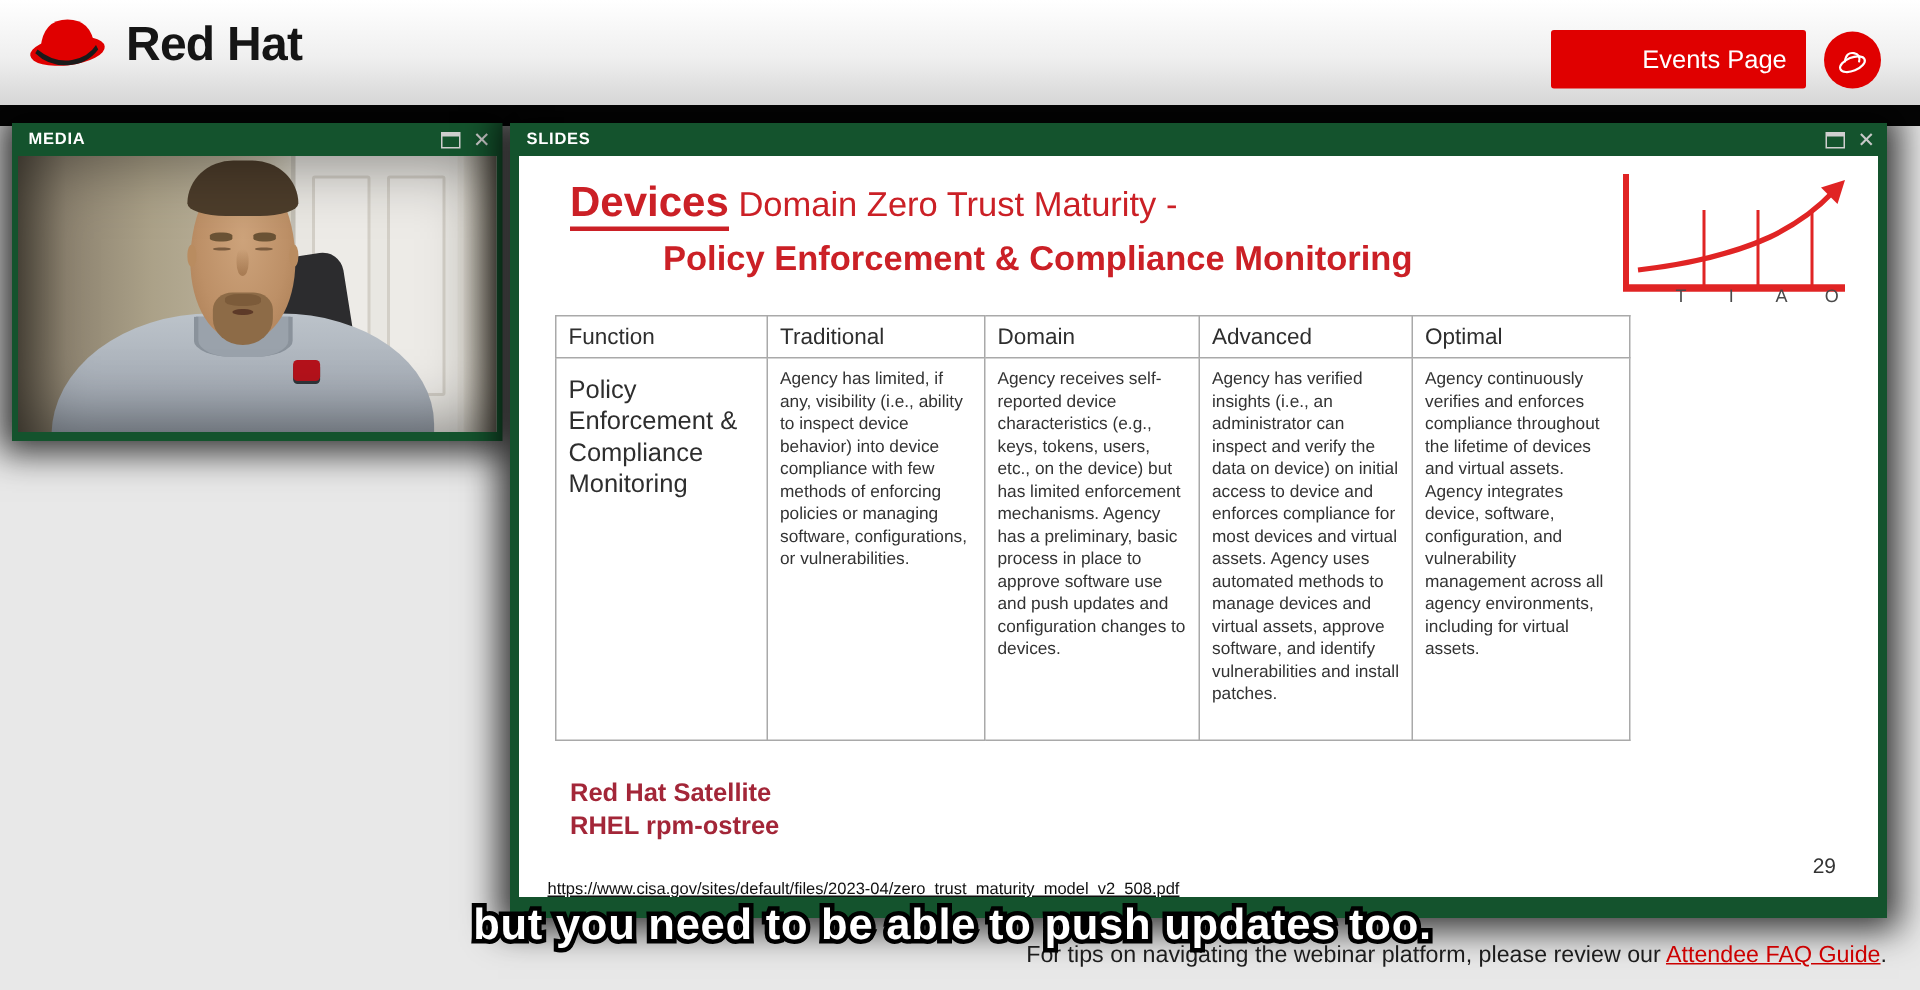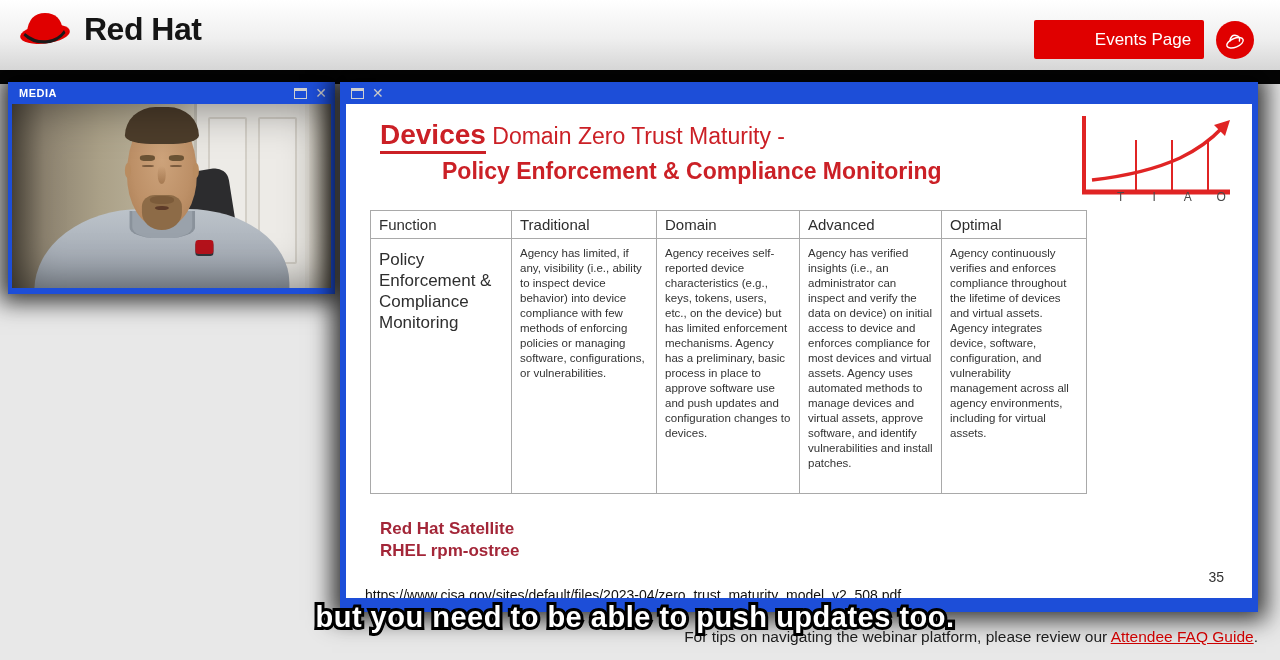--- a/index.html
+++ b/index.html
@@ -26,21 +26,21 @@
   .bubble-icon {
     position:absolute; right:26px; top:21px; width:38px; height:38px;
     background:#e00000; border-radius:50%; display:flex; align-items:center; justify-content:center;
     cursor:pointer;
   }
 
   
   .top-band { position:absolute; left:0; top:70px; width:1280px; height:14px; background:#050505; z-index:1; }
 
   
-  .window { position:absolute; background:#1d4ed8; box-shadow:0 0 22px 8px rgba(0,0,0,0.78); z-index:2; }
+  .window { position:absolute; background:#14532d; box-shadow:0 0 22px 8px rgba(0,0,0,0.78); z-index:2; }
   .titlebar { height:22px; display:flex; align-items:center; padding:0 8px 0 11px; }
   .titlebar-label { color:#fff; font-size:11px; font-weight:bold; letter-spacing:0.5px; flex:1; }
   .win-icons { display:flex; align-items:center; gap:8px; }
   .max-icon { width:13px; height:11px; border:1px solid #cfcfcf; border-top:3px solid #cfcfcf; }
   .close-icon { color:#c9c9c9; font-size:14px; line-height:14px; }
 
   
   .media-window { left:8px; top:82px; width:327px; height:212px; }
   .video {
     position:relative; margin:0 4px 6px 4px; height:184px; overflow:hidden;
@@ -103,21 +103,21 @@
   .maturity-labels span:first-child { margin-left:34px; }
 
   table.zt { position:absolute; left:24px; top:106px; border-collapse:collapse; table-layout:fixed; }
   table.zt th, table.zt td { border:1px solid #a9a9a9; text-align:left; vertical-align:top; }
   table.zt th { height:28px; font-size:15px; font-weight:normal; color:#2e2e2e; padding:4px 8px; vertical-align:middle; }
   table.zt td { height:255px; padding:7px 8px; font-size:11.5px; line-height:15px; color:#333; }
   td.fn-cell { font-size:17px !important; line-height:21px !important; color:#2e2e2e !important; padding-top:10px !important; }
   .c0{width:141px;} .c1{width:145px;} .c2{width:143px;} .c3{width:142px;} .c4{width:145px;}
 
   .products { position:absolute; left:34px; top:414px; color:#a32638; font-size:17px; font-weight:bold; line-height:22px; }
-  .src-url { position:absolute; left:19px; top:483px; font-size:14px; color:#101010; text-decoration:underline;text-align:right; }
+  .src-url { position:absolute; left:19px; top:483px; font-size:11px; color:#101010; text-decoration:underline;text-align:right; }
   .page-num { position:absolute; right:28px; top:465px; font-size:14px; color:#333; }
 
   
   .caption {
     position:absolute; left:0; top:601px; width:1270px; text-align:center; z-index:10;
     font-size:29px; font-weight:bold; color:#fff; letter-spacing:0.5px;
     -webkit-text-stroke:6px #000; paint-order:stroke fill;
     text-shadow:2px 2px 0 #000,-2px 2px 0 #000,2px -2px 0 #000,-2px -2px 0 #000;
   }
   .footer-tip { position:absolute; right:22px; top:628px; font-size:15.5px; color:#1c1c1c; z-index:6; }
@@ -182,20 +182,21 @@
       <div class="beard"></div>
       <div class="stache"></div>
       <div class="mouth"></div>
     </div>
     <div class="vignette"></div>
   </div>
 </div>
 
 <div class="window slides-window">
   <div class="titlebar">
+    <span class="titlebar-label">SLIDES</span>
     <span class="win-icons">
       <span class="max-icon"></span>
       <span class="close-icon">✕</span>
     </span>
   </div>
 
   <div class="slide">
 
     <div class="slide-title">
       <div>
@@ -242,21 +243,21 @@
         </tr>
       </tbody>
     </table>
 
     <div class="products">
       <div>Red Hat Satellite</div>
       <div>RHEL rpm-ostree</div>
     </div>
 
     <div class="src-url">https://www.cisa.gov/sites/default/files/2023-04/zero_trust_maturity_model_v2_508.pdf</div>
-    <div class="page-num">35</div>
+    <div class="page-num">29</div>
   </div>
 </div>
 
 <div class="caption">but you need to be able to push updates too.</div>
 
 <div class="footer-tip">
   <span>For tips on navigating the webinar platform, please review our </span><a>Attendee FAQ Guide</a><span>.</span>
 </div>
 
 </body></html>

